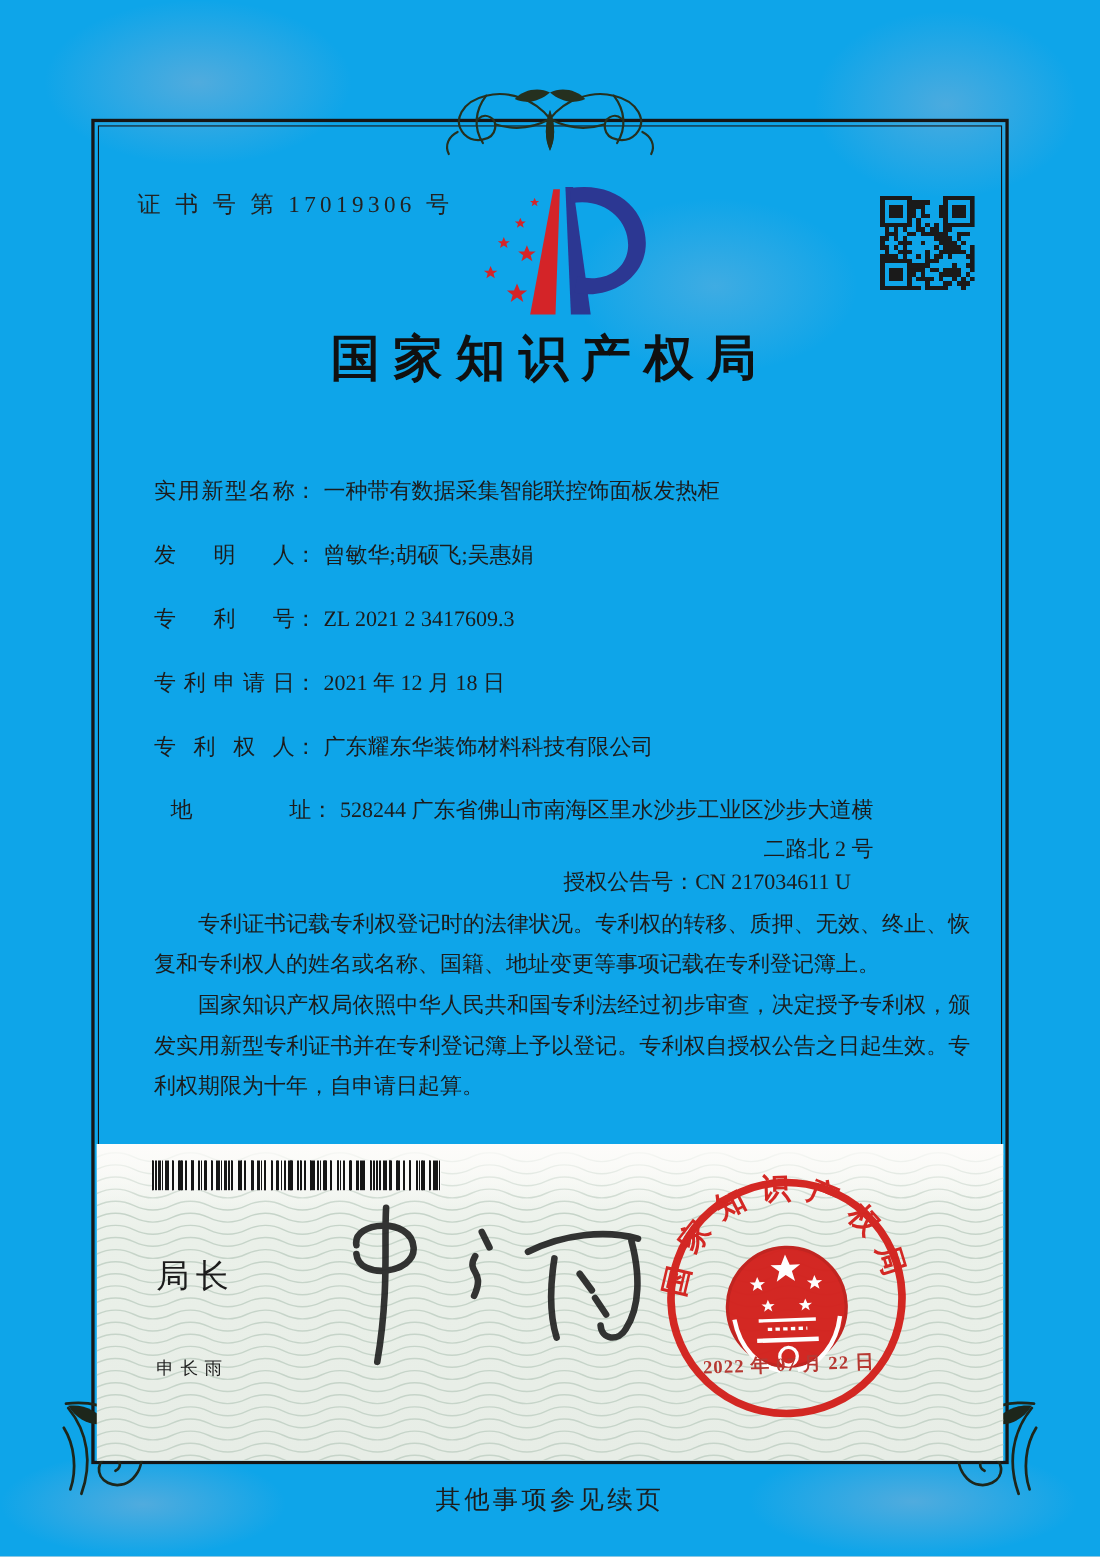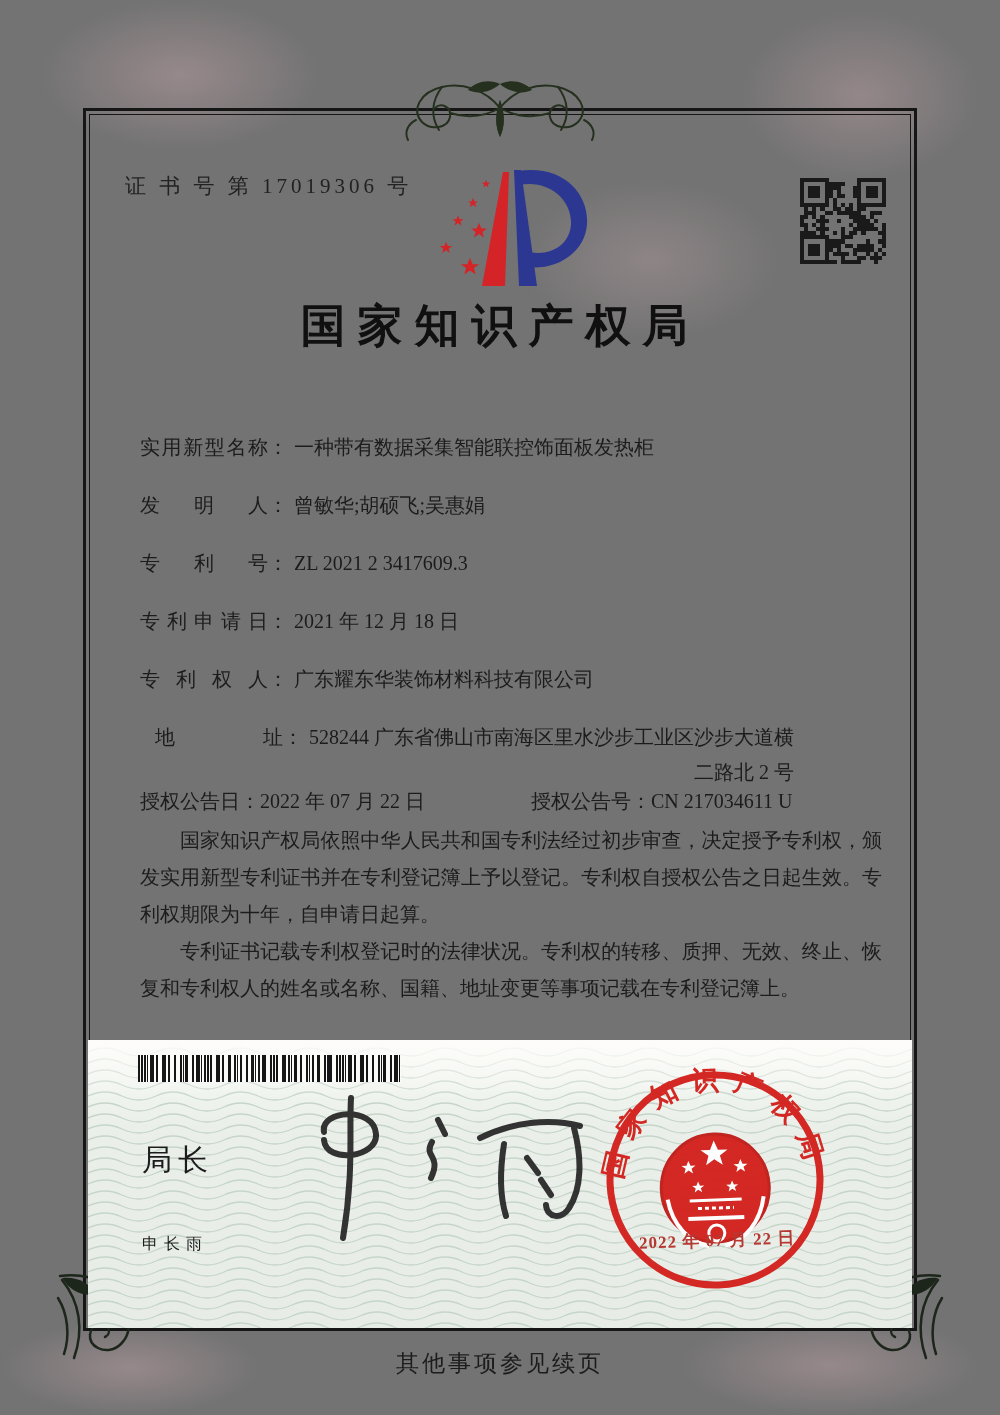--- a/index.html
+++ b/index.html
@@ -1,18 +1,18 @@
 <!DOCTYPE html>
 <html><head>
 <meta charset="utf-8">
 <style>
   html,body{margin:0;padding:0;background:#e9e6e2;}
   .paper{
     position:relative;width:1000px;height:1415px;margin:0 auto;
-    background:#737373;overflow:hidden;
+    background:#0ea5e9;overflow:hidden;
     font-family:"Liberation Serif","DejaVu Serif",serif;color:#1c1c1c;
   }
   .wm{position:absolute;border-radius:50%;pointer-events:none;}
   .frame{position:absolute;left:83px;top:108px;width:834px;height:1223px;
     border:3px solid #161616;box-sizing:border-box;}
   .frame::before{content:"";position:absolute;inset:3px;border:1px solid #161616;}
   .certno{position:absolute;left:125px;top:172px;font-size:21px;letter-spacing:4px;color:#222;}
   .logo{position:absolute;left:408px;top:158px;}
   .qr{position:absolute;left:800px;top:178px;}
   .title{position:absolute;left:0;top:296px;width:100%;margin:0;text-align:center;
@@ -22,21 +22,21 @@
   .frow:nth-of-type(1){top:0;}
   .frow:nth-of-type(2){top:58px;}
   .frow:nth-of-type(3){top:116px;}
   .frow:nth-of-type(4){top:174px;}
   .frow:nth-of-type(5){top:232px;}
   .frow:nth-of-type(6){top:290px;margin-left:15px;}
   .flabel{display:inline-block;width:128px;text-align:justify;text-align-last:justify;vertical-align:top;}
   .fcolon{display:inline-block;vertical-align:top;margin-right:6px;}
   .fvalue{display:inline-block;vertical-align:top;max-width:595px;text-align:right;}
   .grant{position:absolute;left:140px;top:788px;width:748px;font-size:20px;}
-  .grant .g2{position:absolute;left:391px;top:0;}
+  .grant .g2{position:absolute;left:372px;top:0;}
   .body-text{position:absolute;left:140px;top:822px;width:742px;font-size:20px;line-height:37px;}
   .body-text p{margin:0;text-indent:2em;text-align:justify;}
   .band{position:absolute;left:88px;top:1040px;width:824px;height:288px;
     background:linear-gradient(180deg,#f7f9f5,#eaf0e9 30%,#e7ede6);}
   .band .fade{position:absolute;left:0;top:0;width:100%;height:60px;
     background:linear-gradient(180deg,#fdfcfa,rgba(253,252,250,0));}
   .barcode{position:absolute;left:138px;top:1055px;width:263px;height:27px;
     background:
       repeating-linear-gradient(90deg,#161616 0 2px,transparent 2px 6px),
       repeating-linear-gradient(90deg,transparent 0 3px,#161616 3px 5px,transparent 5px 11px),
@@ -378,31 +378,28 @@
     </div>
     <div class="frow">
       <span class="flabel">专利权人</span><span class="fcolon">：</span><span class="fvalue">广东耀东华装饰材料科技有限公司</span>
     </div>
     <div class="frow">
       <span class="flabel">地址</span><span class="fcolon">：</span><span class="fvalue"><span style="display:block">528244 广东省佛山市南海区里水沙步工业区沙步大道横</span><span style="display:block">二路北 2 号</span></span>
     </div>
   </div>
 
   <div class="grant">
-    <span class="g1">
-      <span>授权公告日</span><span>：</span><span>2022 年 07 月 22 日</span>
-    </span>
     <span class="g2">
       <span>授权公告号</span><span>：</span><span>CN 217034611 U</span>
     </span>
   </div>
 
   <div class="body-text">
+    <p>专利证书记载专利权登记时的法律状况。专利权的转移、质押、无效、终止、恢复和专利权人的姓名或名称、国籍、地址变更等事项记载在专利登记簿上。</p>
     <p>国家知识产权局依照中华人民共和国专利法经过初步审查，决定授予专利权，颁发实用新型专利证书并在专利登记簿上予以登记。专利权自授权公告之日起生效。专利权期限为十年，自申请日起算。</p>
-    <p>专利证书记载专利权登记时的法律状况。专利权的转移、质押、无效、终止、恢复和专利权人的姓名或名称、国籍、地址变更等事项记载在专利登记簿上。</p>
   </div>
 
   <div class="band">
     <svg width="824" height="288" viewBox="0 0 824 288">
       <g id="wavegroup" stroke="#c6d4c9" stroke-width="1.3" fill="none">
           <path d="M0 6 Q17 -2 34 6 T68 6 T102 6 T136 6 T170 6 T204 6 T238 6 T272 6 T306 6 T340 6 T374 6 T408 6 T442 6 T476 6 T510 6 T544 6 T578 6 T612 6 T646 6 T680 6 T714 6 T748 6 T782 6 T816 6 T850 6" transform="translate(0 6)"></path>
           <path d="M0 6 Q17 -2 34 6 T68 6 T102 6 T136 6 T170 6 T204 6 T238 6 T272 6 T306 6 T340 6 T374 6 T408 6 T442 6 T476 6 T510 6 T544 6 T578 6 T612 6 T646 6 T680 6 T714 6 T748 6 T782 6 T816 6 T850 6" transform="translate(0 17)"></path>
           <path d="M0 6 Q17 -2 34 6 T68 6 T102 6 T136 6 T170 6 T204 6 T238 6 T272 6 T306 6 T340 6 T374 6 T408 6 T442 6 T476 6 T510 6 T544 6 T578 6 T612 6 T646 6 T680 6 T714 6 T748 6 T782 6 T816 6 T850 6" transform="translate(0 28)"></path>
           <path d="M0 6 Q17 -2 34 6 T68 6 T102 6 T136 6 T170 6 T204 6 T238 6 T272 6 T306 6 T340 6 T374 6 T408 6 T442 6 T476 6 T510 6 T544 6 T578 6 T612 6 T646 6 T680 6 T714 6 T748 6 T782 6 T816 6 T850 6" transform="translate(0 39)"></path>
           <path d="M0 6 Q17 -2 34 6 T68 6 T102 6 T136 6 T170 6 T204 6 T238 6 T272 6 T306 6 T340 6 T374 6 T408 6 T442 6 T476 6 T510 6 T544 6 T578 6 T612 6 T646 6 T680 6 T714 6 T748 6 T782 6 T816 6 T850 6" transform="translate(0 50)"></path>

